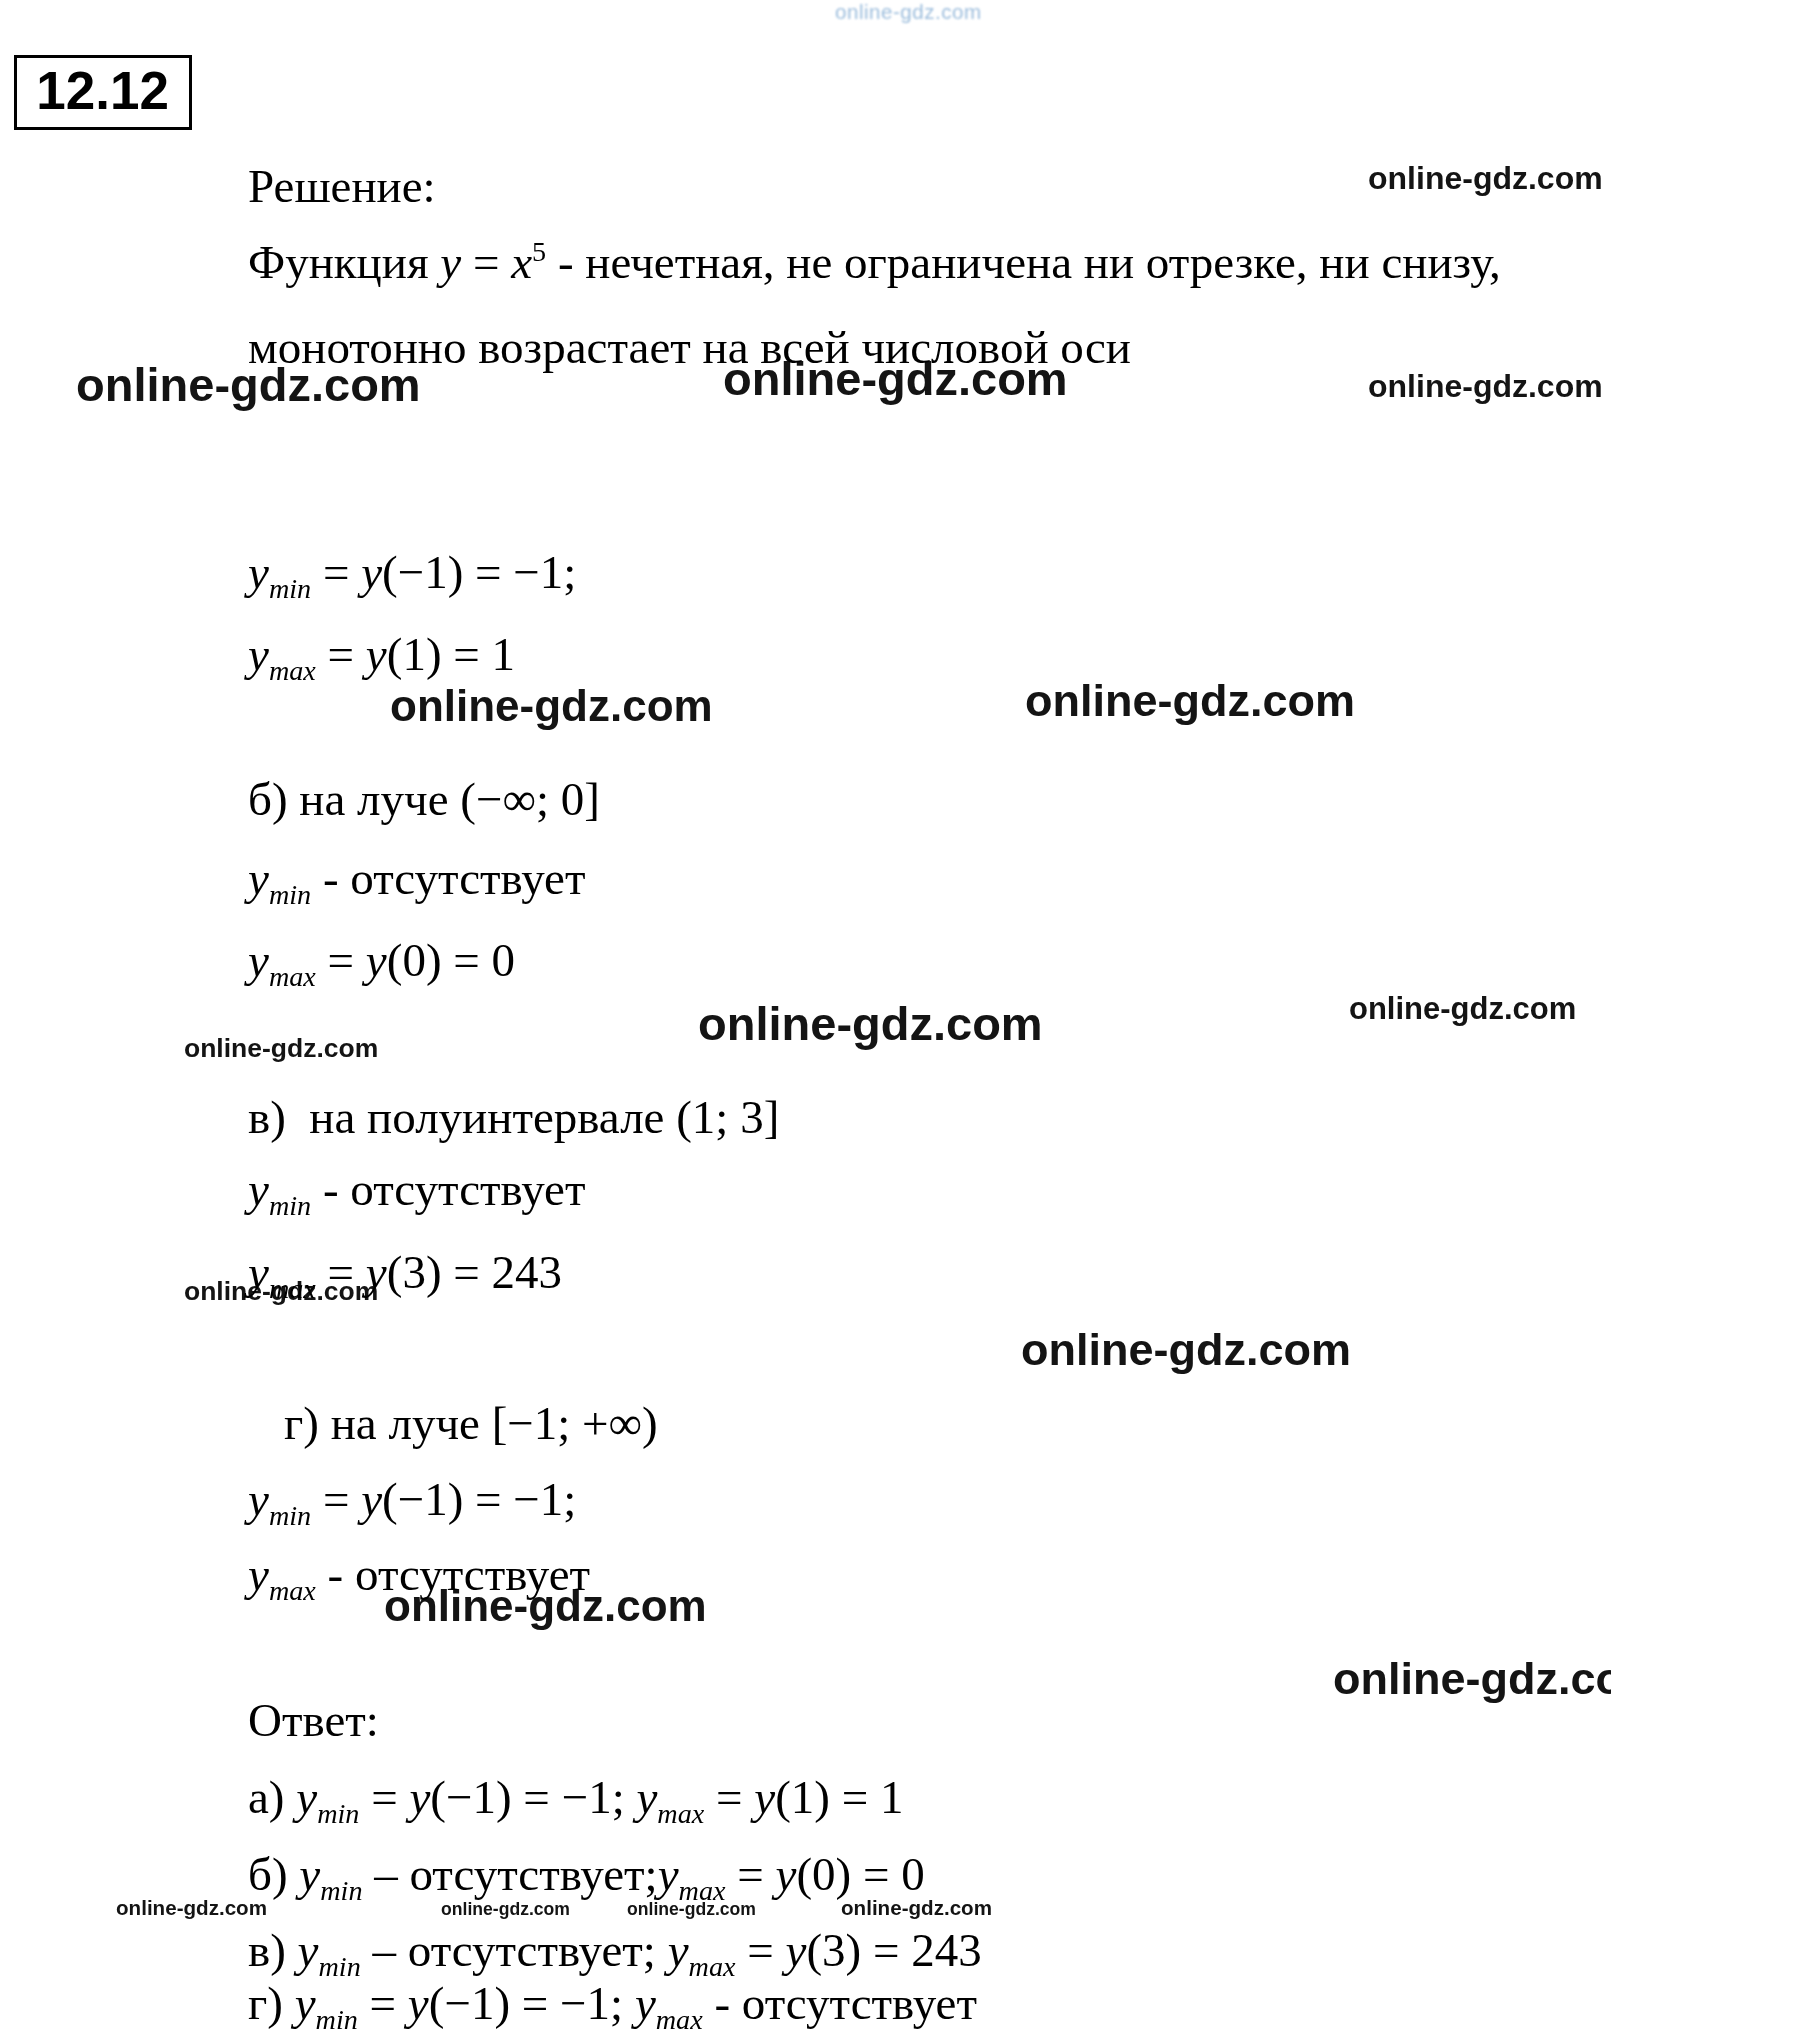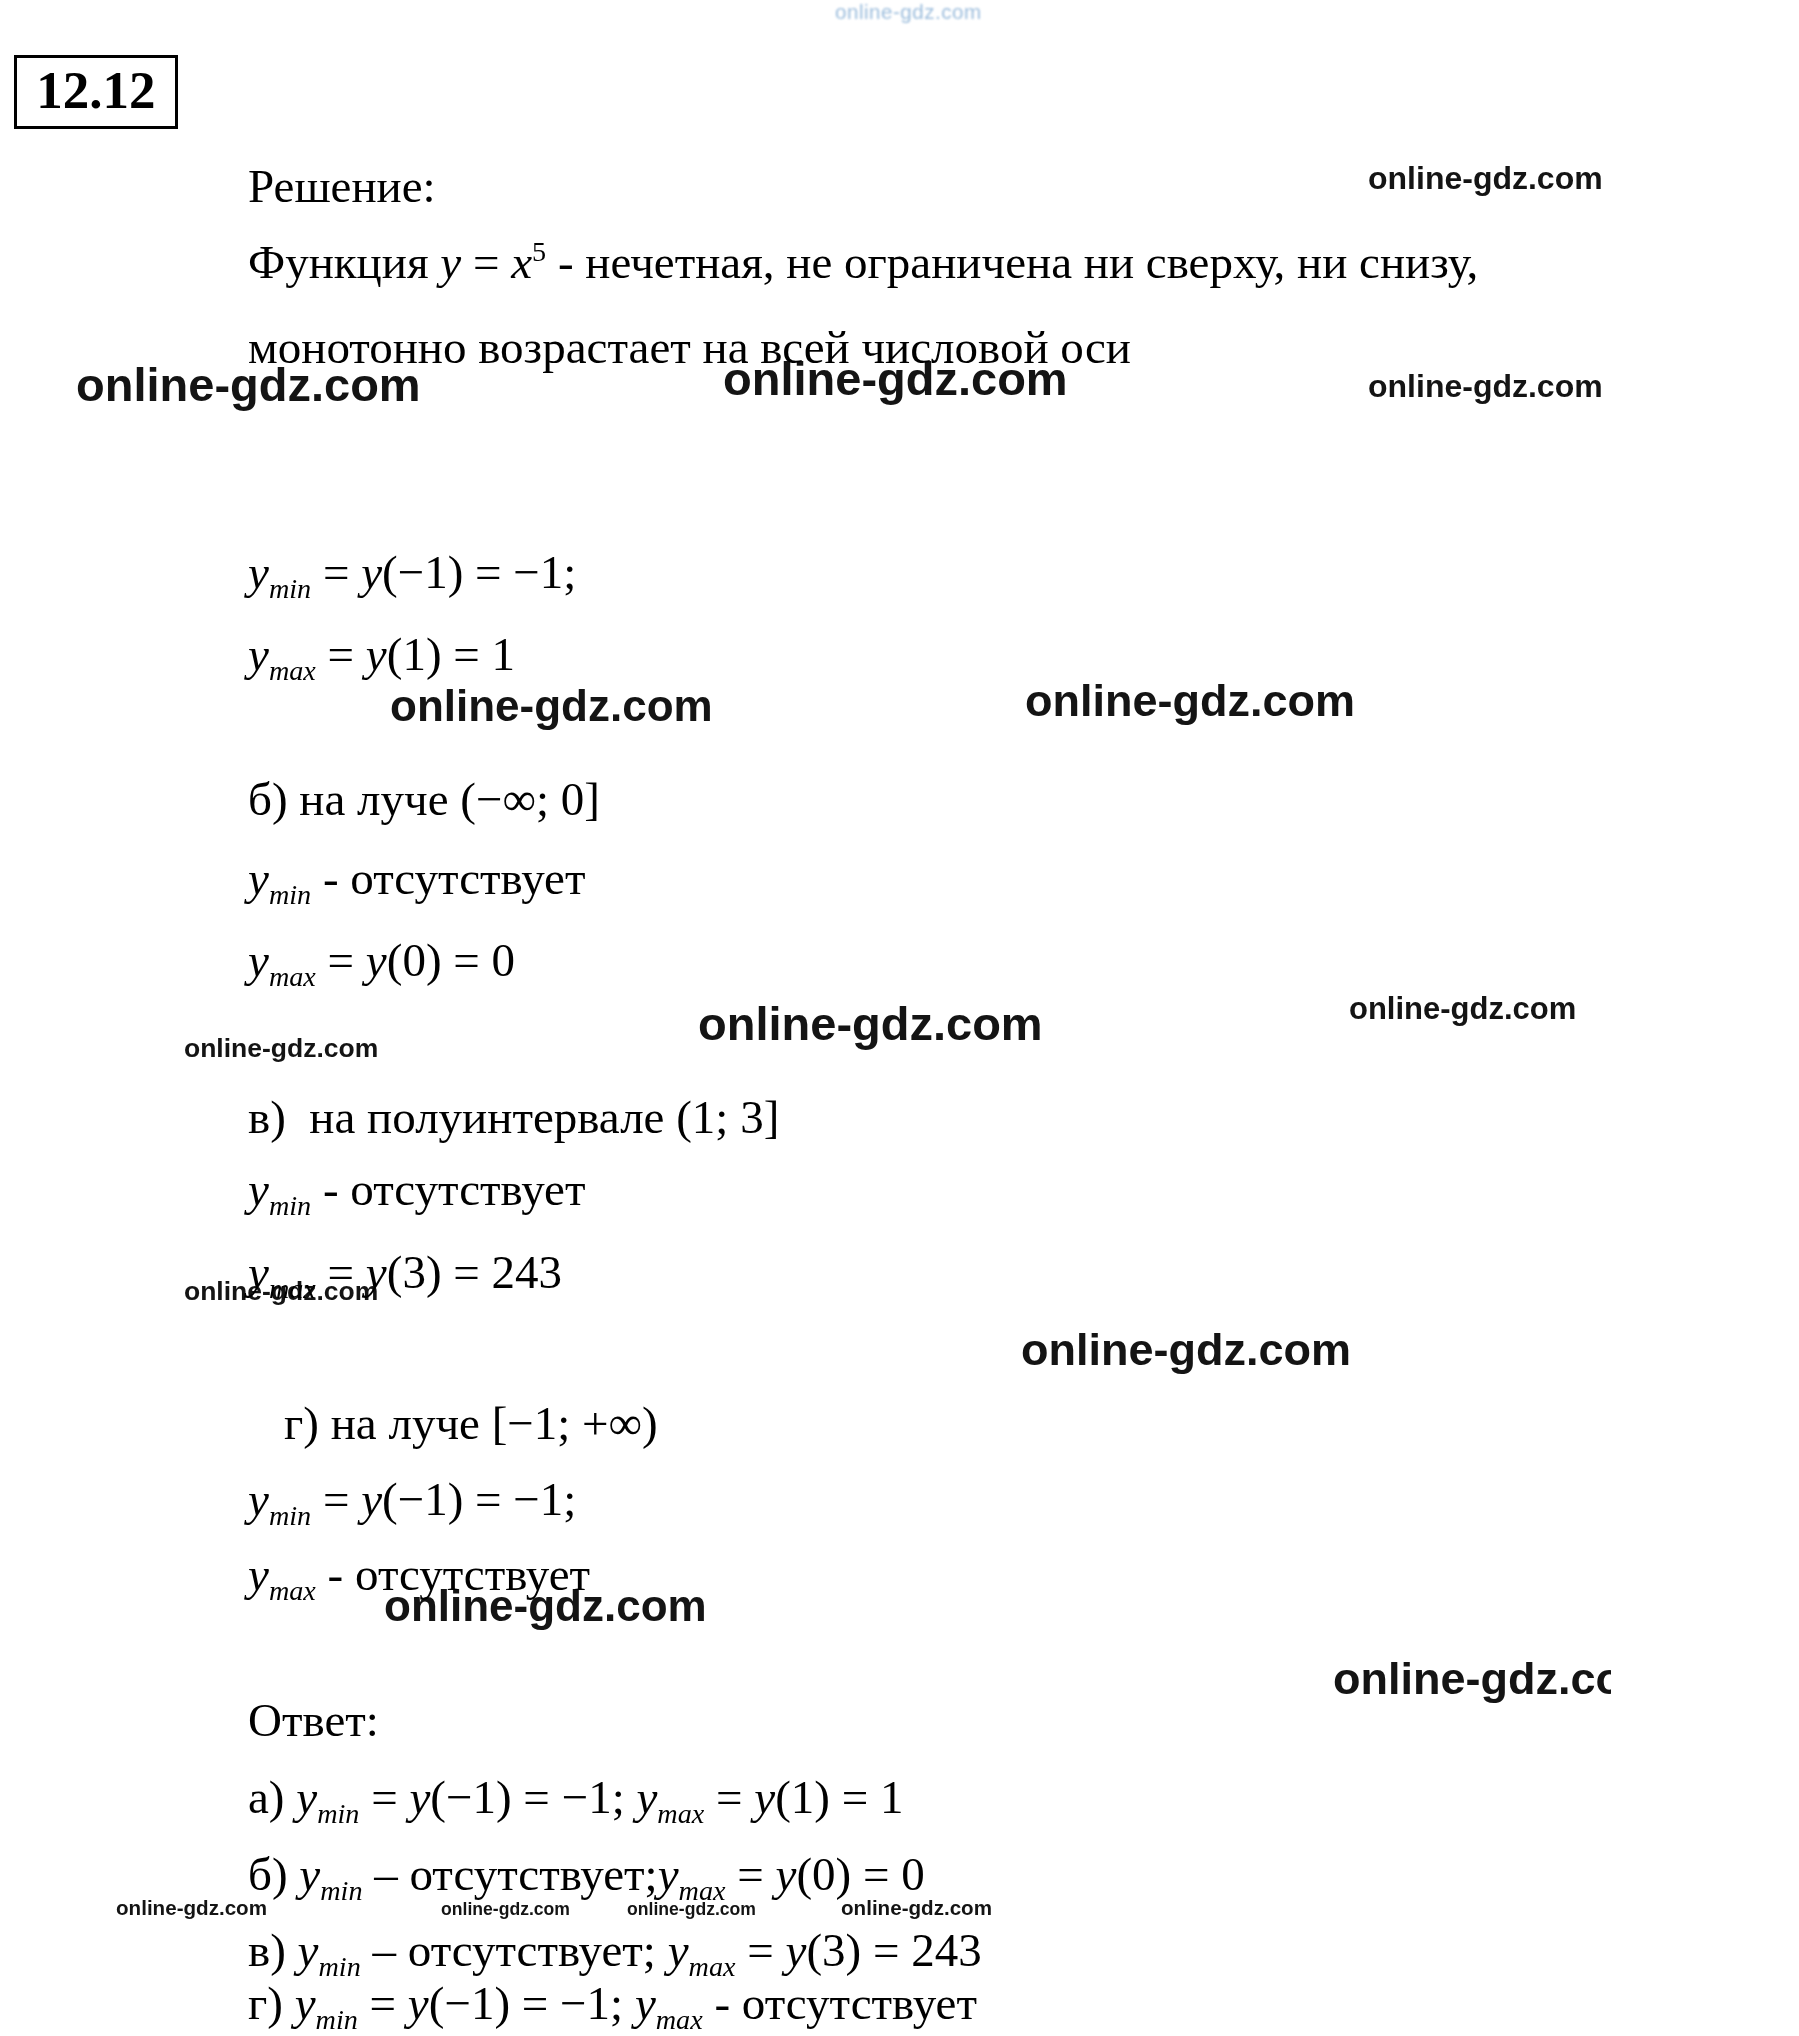--- a/index.html
+++ b/index.html
@@ -25,21 +25,21 @@
   sub.mi.msub { font-size: 0.6em; line-height: 0; }
   sup.msup { font-size: 0.6em; line-height: 0; font-style: normal; }
   .numbox {
     position: absolute;
     left: 13.7px;
     top: 55px;
     border: 3.9px solid #000000;
     padding: 2px 19.6px 5.9px 19.6px;
     font-size: 53px;
     font-weight: 700;
-    font-family: Liberation Serif, serif;
+    font-family: Liberation Sans, sans-serif;
     white-space: nowrap;
     background: #ffffff;
   }
   .wm {
     position: absolute;
     font-family: "Liberation Sans", sans-serif;
     white-space: nowrap;
     line-height: 1;
   }
   .wm-ghost {
@@ -73,21 +73,21 @@
       <div class="wm" style="left: 627px; top: 1901px; font-size: 17.6px; font-weight: 700; color: rgb(20, 20, 20);">online-gdz.com</div>
       <div class="wm" style="left: 841px; top: 1898px; font-size: 20.6px; font-weight: 700; color: rgb(20, 20, 20);">online-gdz.com</div>
     </div>
 
   <div class="numbox">
     <span>12.12</span>
   </div>
 
   <div class="line" style="top:159px;">Решение:</div>
 
-  <div class="line" style="top:235px;"><span class="mr">Функция </span><span class="mi">y</span><span class="mr"> = </span><span class="mi">x</span><sup class="msup">5</sup><span class="mr"> - нечетная, не ограничена ни сверху, ни снизу,</span></div>
+  <div class="line" style="top:235px;"><span class="mr">Функция </span><span class="mi">y</span><span class="mr"> = </span><span class="mi">x</span><sup class="msup">5</sup><span class="mr"> - нечетная, не ограничена ни отрезке, ни снизу,</span></div>
   <div class="line" style="top:320px;"><span class="mr">монотонно возрастает на всей числовой оси</span></div>
 
   <div class="line" style="top:545px;"><span class="mi">y</span><sub class="mi msub">min</sub><span class="mr"> = </span><span class="mi">y</span><span class="mr">(−1) = −1;</span></div>
   <div class="line" style="top:627px;"><span class="mi">y</span><sub class="mi msub">max</sub><span class="mr"> = </span><span class="mi">y</span><span class="mr">(1) = 1</span></div>
 
   <div class="line" style="top:772px;"><span class="mr">б) на луче (−∞; 0]</span></div>
   <div class="line" style="top:851px;"><span class="mi">y</span><sub class="mi msub">min</sub><span class="mr"> - отсутствует</span></div>
   <div class="line" style="top:933px;"><span class="mi">y</span><sub class="mi msub">max</sub><span class="mr"> = </span><span class="mi">y</span><span class="mr">(0) = 0</span></div>
 
   <div class="line" style="top:1090px;"><span class="mr">в)  на полуинтервале (1; 3]</span></div>

